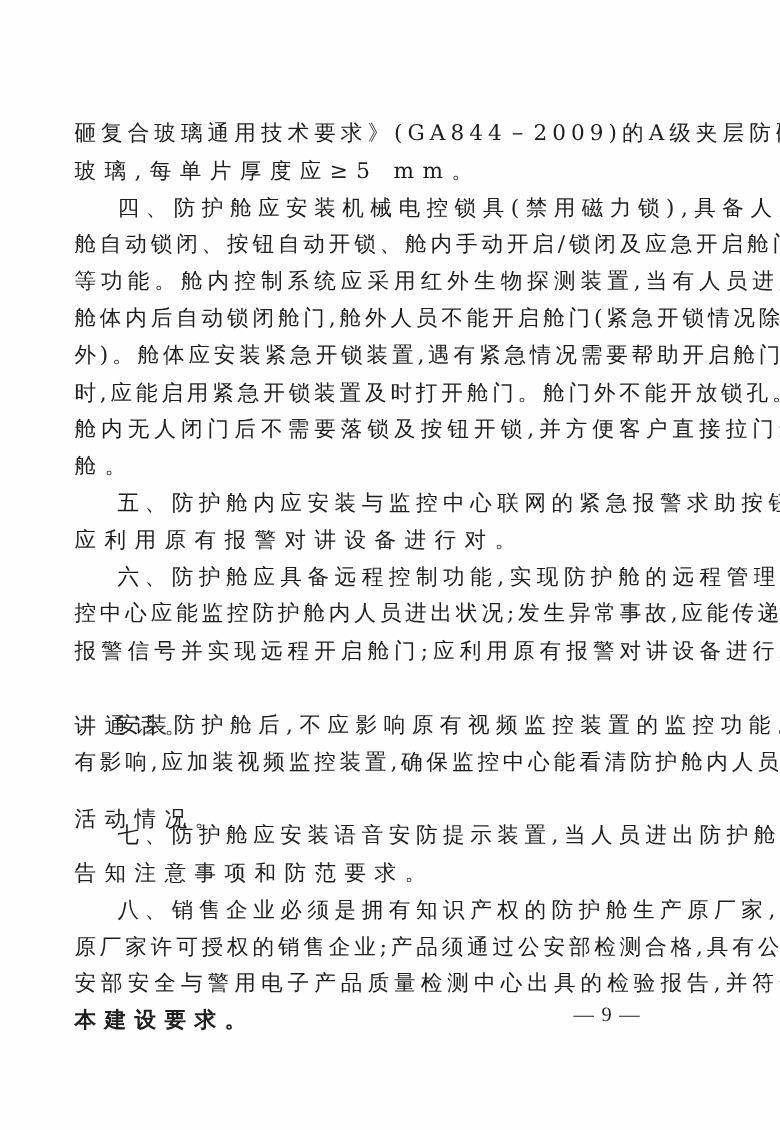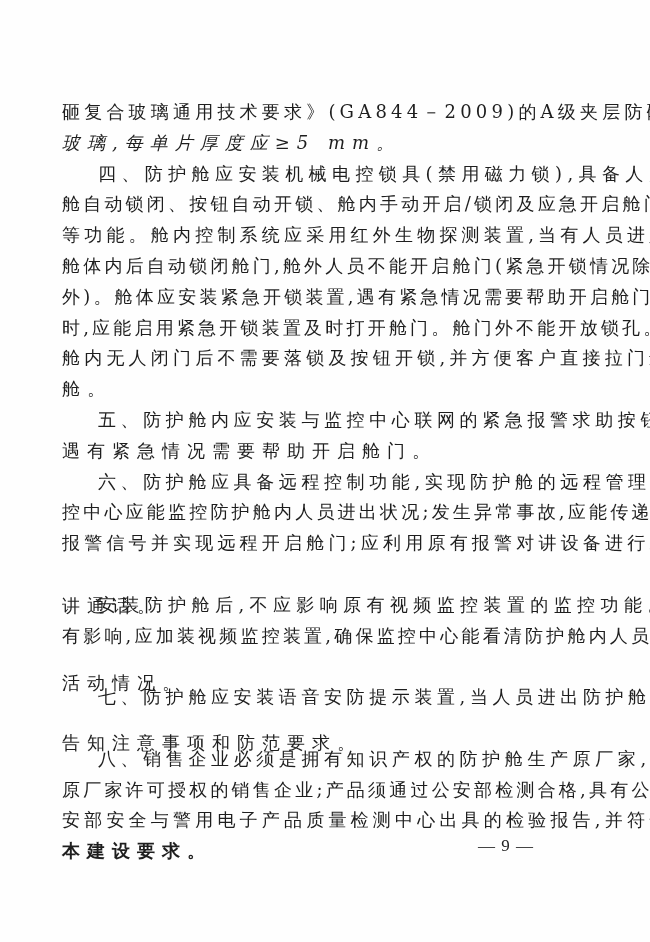--- a/index.html
+++ b/index.html
@@ -40,39 +40,39 @@
       color: #222;
       letter-spacing: 1px;
     }
   </style>
 </head>
 <body>
 
 <div class="page">
   <div id="lines">
       <div class="line" style="top: 101px; letter-spacing: 4.2px;">砸复合玻璃通用技术要求》(GA844－2009)的A级夹层防砸复合</div>
-      <div class="line" style="top: 131.8px; letter-spacing: 7px; font-style: italic;">玻璃,每单片厚度应≥5 mm。</div>
+      <div class="line" style="top: 131.8px; letter-spacing: 7px;">玻璃,每单片厚度应≥5 mm。</div>
       <div class="line indent" style="top: 162.6px; letter-spacing: 5.4px;">四、防护舱应安装机械电控锁具(禁用磁力锁),具备人员进</div>
       <div class="line" style="top: 193.4px; letter-spacing: 3.2px;">舱自动锁闭、按钮自动开锁、舱内手动开启/锁闭及应急开启舱门</div>
       <div class="line" style="top: 224.2px; letter-spacing: 4.2px;">等功能。舱内控制系统应采用红外生物探测装置,当有人员进入</div>
       <div class="line" style="top: 255px; letter-spacing: 3.2px;">舱体内后自动锁闭舱门,舱外人员不能开启舱门(紧急开锁情况除</div>
       <div class="line" style="top: 285.8px; letter-spacing: 3.2px;">外)。舱体应安装紧急开锁装置,遇有紧急情况需要帮助开启舱门</div>
       <div class="line" style="top: 316.6px; letter-spacing: 3.2px;">时,应能启用紧急开锁装置及时打开舱门。舱门外不能开放锁孔。</div>
       <div class="line" style="top: 347.4px; letter-spacing: 4.2px;">舱内无人闭门后不需要落锁及按钮开锁,并方便客户直接拉门进</div>
       <div class="line" style="top: 378.2px; letter-spacing: 7px;">舱。</div>
       <div class="line indent" style="top: 409px; letter-spacing: 4.6px;">五、防护舱内应安装与监控中心联网的紧急报警求助按钮,紧</div>
-      <div class="line" style="top: 439.8px; letter-spacing: 7px;">遇有紧急情况需要帮助开启舱门。</div>
+      <div class="line" style="top: 439.8px; letter-spacing: 7px;">应利用原有报警对讲设备进行对。</div>
       <div class="line indent" style="top: 470.6px; letter-spacing: 4.6px;">六、防护舱应具备远程控制功能,实现防护舱的远程管理。监</div>
       <div class="line" style="top: 501.4px; letter-spacing: 3.2px;">控中心应能监控防护舱内人员进出状况;发生异常事故,应能传递</div>
       <div class="line" style="top: 532.2px; letter-spacing: 4.2px;">报警信号并实现远程开启舱门;应利用原有报警对讲设备进行对</div>
       <div class="line" style="top: 595px; letter-spacing: 7px;">讲通话。</div>
       <div class="line indent" style="top: 593.8px; letter-spacing: 5.4px;">安装防护舱后,不应影响原有视频监控装置的监控功能。如</div>
       <div class="line" style="top: 624.6px; letter-spacing: 3.2px;">有影响,应加装视频监控装置,确保监控中心能看清防护舱内人员</div>
       <div class="line" style="top: 672px; letter-spacing: 7px;">活动情况。</div>
       <div class="line indent" style="top: 686.2px; letter-spacing: 4.6px;">七、防护舱应安装语音安防提示装置,当人员进出防护舱时,</div>
-      <div class="line" style="top: 717px; letter-spacing: 7px; margin-top: 15px;">告知注意事项和防范要求。</div>
+      <div class="line" style="top: 717px; letter-spacing: 7px;">告知注意事项和防范要求。</div>
       <div class="line indent" style="top: 747.8px; letter-spacing: 4.6px;">八、销售企业必须是拥有知识产权的防护舱生产原厂家,或经</div>
       <div class="line" style="top: 778.6px; letter-spacing: 3.2px;">原厂家许可授权的销售企业;产品须通过公安部检测合格,具有公</div>
       <div class="line" style="top: 809.4px; letter-spacing: 4.2px;">安部安全与警用电子产品质量检测中心出具的检验报告,并符合</div>
       <div class="line" style="top: 840.2px; letter-spacing: 7px; font-weight: bold;">本建设要求。</div>
     </div>
   <div class="page-number">— 9 —</div>
 </div>
 
 </body></html>

